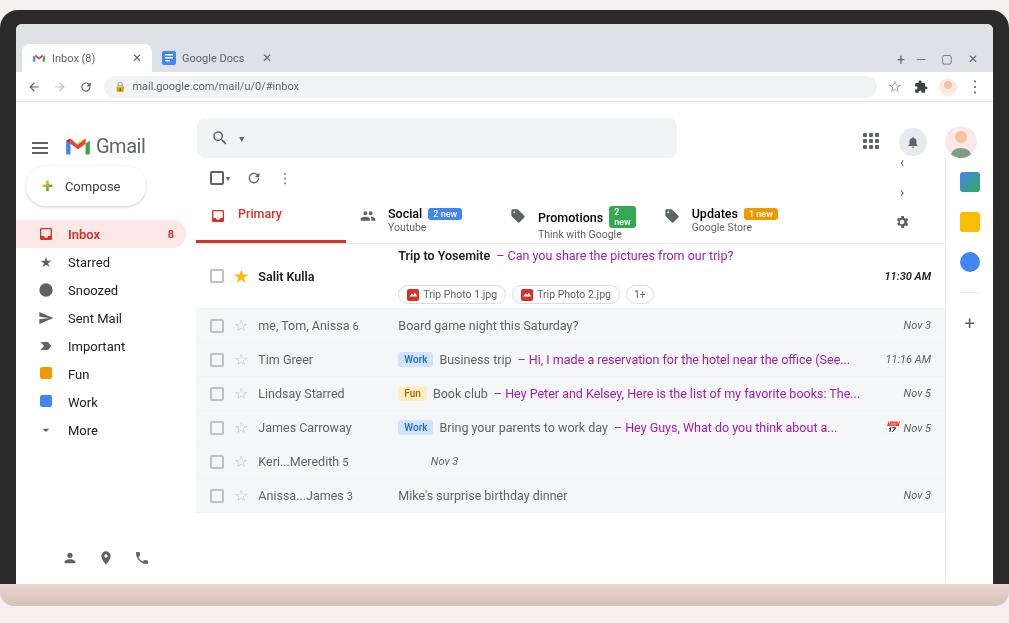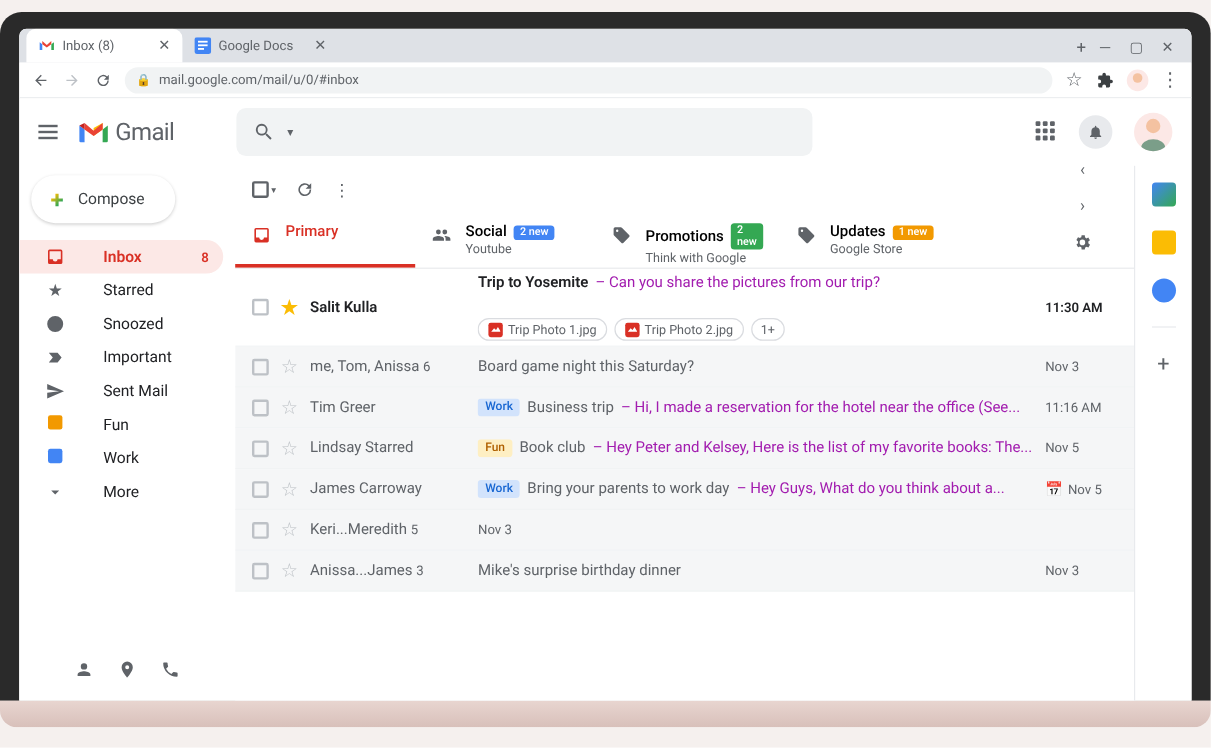--- a/index.html
+++ b/index.html
@@ -3,21 +3,21 @@
 <meta charset="utf-8">
 <style>
 * { margin: 0; padding: 0; box-sizing: border-box; font-family: 'Google Sans', Roboto, Arial, sans-serif; }
 body { background: #f5f0ee; display: flex; justify-content: center; align-items: flex-start; padding-top: 10px; }
 .laptop { width: 1009px; }
 .bezel { background: #2a2a2a; border-radius: 18px 18px 0 0; padding: 14px 16px 0 16px; }
 .screen { background: #fff; border-radius: 6px 6px 0 0; overflow: hidden; height: 560px; display: flex; flex-direction: column; }
 .base { height: 22px; background: linear-gradient(#e8d5d0, #d8c0ba); border-radius: 0 0 14px 14px; }
 
 
-.browser-top { background: #dee1e6; height: 28px; display: flex; align-items: flex-end; padding: 0 6px; position: relative; }
+.browser-top { background: #dee1e6; height: 48px; display: flex; align-items: flex-end; padding: 0 6px; position: relative; }
 .tabs { display: flex; gap: 0; flex: 1; height: 28px; align-items: flex-end; }
 .tab { height: 28px; display: flex; align-items: center; padding: 0 10px; font-size: 11px; color: #5f6368; gap: 6px; border-radius: 8px 8px 0 0; min-width: 130px; max-width: 140px; cursor: pointer; }
 .tab.active { background: #fff; }
 .tab-favicon { width: 14px; height: 14px; display: inline-flex; align-items: center; justify-content: center; font-size: 10px; }
 .tab-title { flex: 1; white-space: nowrap; overflow: hidden; text-overflow: ellipsis; }
 .tab-close { font-size: 12px; color: #5f6368; }
 .new-tab { width: 24px; height: 24px; display: flex; align-items: center; justify-content: center; font-size: 14px; color: #5f6368; cursor: pointer; }
 .win-controls { display: flex; gap: 10px; padding: 0 6px 6px 0; color: #5f6368; font-size: 12px; }
 .win-btn { width: 16px; text-align: center; cursor: pointer; }
 
@@ -25,42 +25,42 @@
 .nav-icon { width: 16px; height: 16px; color: #5f6368; cursor: pointer; display: flex; align-items: center; justify-content: center; }
 .nav-icon.disabled { color: #bdc1c6; cursor: default; }
 .url-field { flex: 1; background: #f1f3f4; border-radius: 14px; height: 22px; display: flex; align-items: center; padding: 0 10px; font-size: 11px; color: #5f6368; gap: 6px; }
 .lock-icon { font-size: 10px; }
 .addr-right { display: flex; gap: 10px; align-items: center; }
 .avatar-small { width: 18px; height: 18px; border-radius: 50%; background: #fce8e6; cursor: pointer; position: relative; overflow: hidden; }
 .avatar-small::after { content: ''; position: absolute; top: 3px; left: 5px; width: 8px; height: 8px; background: #f4c2a1; border-radius: 50%; }
 
 
 .gmail { flex: 1; display: flex; flex-direction: column; background: #fff; overflow: hidden; }
-.gmail-header { height: 56px; display: flex; align-items: center; padding: 0 16px; gap: 12px; }
+.gmail-header { height: 56px; display: flex; align-items: flex-end; padding: 0 16px; gap: 12px; }
 .menu-icon { width: 20px; height: 20px; cursor: pointer; color: #5f6368; display:flex; flex-direction:column; gap:3px; justify-content:center; }
 .menu-icon span{ height:2px; background:#5f6368; width:16px; }
 .gmail-logo { display: flex; align-items: center; gap: 4px; cursor: pointer; }
 .logo-m { width: 28px; height: 22px; position: relative; }
 .logo-text { font-size: 20px; color: #5f6368; letter-spacing: -0.5px; }
 .search-box { flex: 0 0 480px; background: #f1f3f4; border-radius: 8px; height: 40px; display: flex; align-items: center; padding: 0 14px; gap: 10px; margin-left: 40px; }
 .search-input { flex: 1; border: none; background: transparent; font-size: 14px; color: #5f6368; outline: none; }
 .search-caret { color: #5f6368; font-size: 10px; cursor: pointer; }
 .header-right { margin-left: auto; display: flex; align-items: center; gap: 18px; }
 .apps-icon { width: 18px; height: 18px; display: grid; grid-template-columns: repeat(3, 4px); grid-template-rows: repeat(3, 4px); gap: 2px; cursor: pointer; }
 .apps-icon i { background: #5f6368; border-radius: 1px; }
 .notif-icon { width: 28px; height: 28px; background: #e8eaed; border-radius: 50%; display: flex; align-items: center; justify-content: center; cursor: pointer; }
 .avatar-lg { width: 32px; height: 32px; border-radius: 50%; background: #fce8e6; cursor: pointer; position: relative; overflow: hidden; }
 .avatar-lg::before { content:''; position:absolute; top:5px; left:10px; width:12px; height:12px; background:#f4c2a1; border-radius:50%; }
 .avatar-lg::after { content:''; position:absolute; bottom:-4px; left:6px; width:20px; height:14px; background:#7b9e89; border-radius:50% 50% 0 0; }
 
 .gmail-body { flex: 1; display: flex; overflow: hidden; }
 .sidebar { width: 180px; padding: 8px 0; display:flex; flex-direction:column; }
 .compose { margin: 0 10px 14px 10px; background: #fff; border: none; box-shadow: 0 1px 3px rgba(0,0,0,0.2); border-radius: 24px; height: 40px; width: 120px; display: flex; align-items: center; gap: 12px; padding: 0 16px; font-size: 13px; color: #3c4043; cursor: pointer; }
 .compose-plus { font-size: 20px; background: linear-gradient(135deg,#d93025 0%,#fbbc04 33%,#34a853 66%,#4285f4 100%); -webkit-background-clip: text; color: transparent; font-weight: bold; }
-.nav-item { height: 28px; display: flex; align-items: center; padding: 0 12px 0 22px; gap: 32px; font-size: 13px; color: #202124; cursor: pointer; border-radius: 0 14px 14px 0; margin-right: 10px; }
+.nav-item { height: 28px; display: flex; align-items: center; padding: 0 12px 0 22px; gap: 14px; font-size: 13px; color: #202124; cursor: pointer; border-radius: 0 14px 14px 0; margin-right: 10px; }
 .nav-item.active { background: #fce8e6; color: #d93025; font-weight: 600; }
 .nav-item .nav-icon-s { width: 16px; text-align: center; color: #5f6368; font-size: 14px; }
 .nav-item.active .nav-icon-s { color: #d93025; }
 .nav-item .count { margin-left: auto; font-size: 11px; }
 .sidebar-bottom { margin-top:auto; display:flex; gap:20px; justify-content:center; padding:10px 0; color:#5f6368; }
 .sidebar-bottom span{ cursor:pointer; font-size:16px; }
 
 .main { flex: 1; display: flex; flex-direction: column; background: #fff; }
 .toolbar { height: 40px; display: flex; align-items: center; padding: 0 14px; gap: 16px; }
 .cb-wrap { display: flex; align-items: center; gap: 2px; cursor: pointer; }
@@ -100,21 +100,21 @@
 .chip.work { background: #d2e3fc; color: #1967d2; }
 .chip.fun { background: #feefc3; color: #b06000; }
 .subject { }
 .snippet { color: #a21caf; font-weight: 400; }
 .snippet::before { content: ' – '; }
 .attachments { display: flex; gap: 6px; }
 .attach-chip { display: flex; align-items: center; gap: 4px; border: 1px solid #dadce0; border-radius: 12px; padding: 2px 8px; font-size: 10.5px; color: #5f6368; font-weight:400; }
 .attach-icon { width: 12px; height: 12px; background: #d93025; border-radius: 2px; position:relative; }
 .attach-icon::after{ content:''; position:absolute; top:3px; left:2px; width:8px; height:5px; background:#fff; clip-path: polygon(0 100%, 30% 40%, 50% 70%, 70% 20%, 100% 100%); }
 .more-chip { border: 1px solid #dadce0; border-radius: 12px; padding: 2px 7px; font-size: 10.5px; color: #5f6368; font-weight:400; }
-.date { width: 60px; text-align: left; flex-shrink: 0; font-size:11px; }
+.date { width: 60px; text-align: right; flex-shrink: 0; font-size:11px;font-style:italic; }
 .date-icon { font-size:12px; margin-right:4px; color:#5f6368; }
 
 .right-rail { width: 48px; border-left: 1px solid #e8eaed; display: flex; flex-direction: column; align-items: center; padding: 14px 0; gap: 20px; }
 .rail-icon { width: 20px; height: 20px; cursor: pointer; border-radius:3px; }
 .rail-sep { width: 20px; height: 1px; background: #e8eaed; }
 
 svg { display: block; }
 </style>
 </head>
 <body>
@@ -257,32 +257,32 @@
                   <span class="nav-icon-s">
                     <svg width="16" height="16" viewBox="0 0 24 24">
                       <path fill="currentColor" d="M12 2a10 10 0 1 0 0 20 10 10 0 0 0 0-20zm.5 5H11v6l5.2 3.2.8-1.3-4.5-2.7z"></path>
                     </svg>
                   </span>
                   <span>Snoozed</span>
                 </div>
                 <div class="nav-item">
                   <span class="nav-icon-s">
                     <svg width="16" height="16" viewBox="0 0 24 24">
+                      <path fill="currentColor" d="M2 21l21-9L2 3v7l15 2-15 2z"></path>
+                    </svg>
+                  </span>
+                  <span>Sent Mail</span>
+                </div>
+                <div class="nav-item">
+                  <span class="nav-icon-s">
+                    <svg width="16" height="16" viewBox="0 0 24 24">
                       <path fill="currentColor" d="M4 18h11l5-6-5-6H4l5 6z"></path>
                     </svg>
                   </span>
                   <span>Important</span>
-                </div>
-                <div class="nav-item">
-                  <span class="nav-icon-s">
-                    <svg width="16" height="16" viewBox="0 0 24 24">
-                      <path fill="currentColor" d="M2 21l21-9L2 3v7l15 2-15 2z"></path>
-                    </svg>
-                  </span>
-                  <span>Sent Mail</span>
                 </div>
                 <div class="nav-item">
                   <span class="nav-icon-s"><span style="width:12px;height:12px;background:#f29900;border-radius:2px;display:inline-block;"></span></span>
                   <span>Fun</span>
                 </div>
                 <div class="nav-item">
                   <span class="nav-icon-s"><span style="width:12px;height:12px;background:#4285f4;border-radius:2px;display:inline-block;"></span></span>
                   <span>Work</span>
                 </div>
                 <div class="nav-item">

